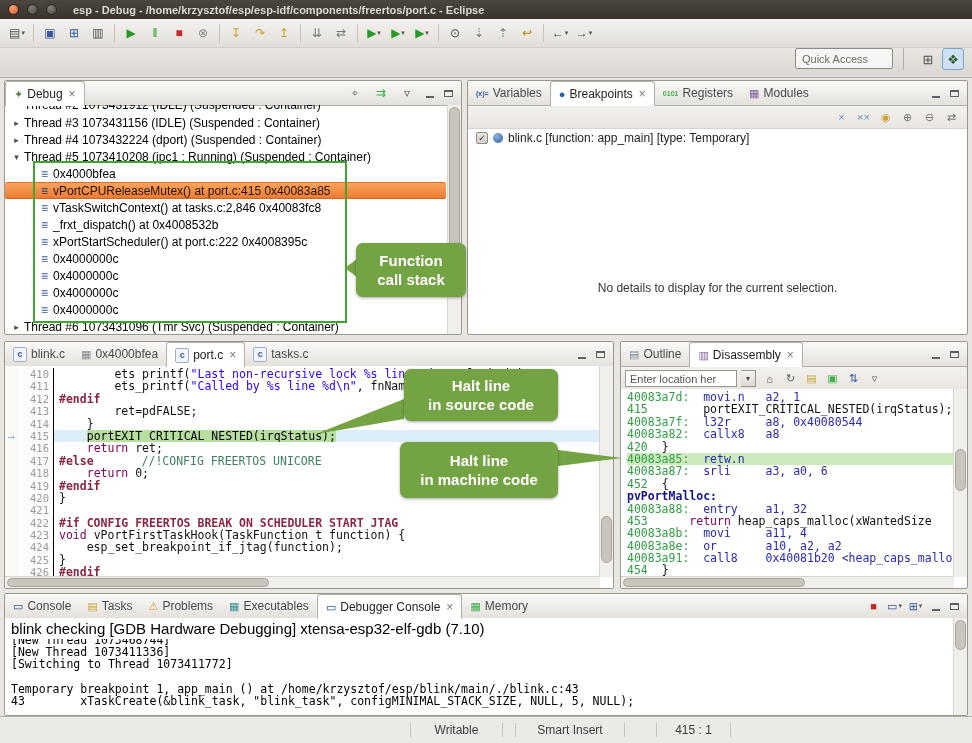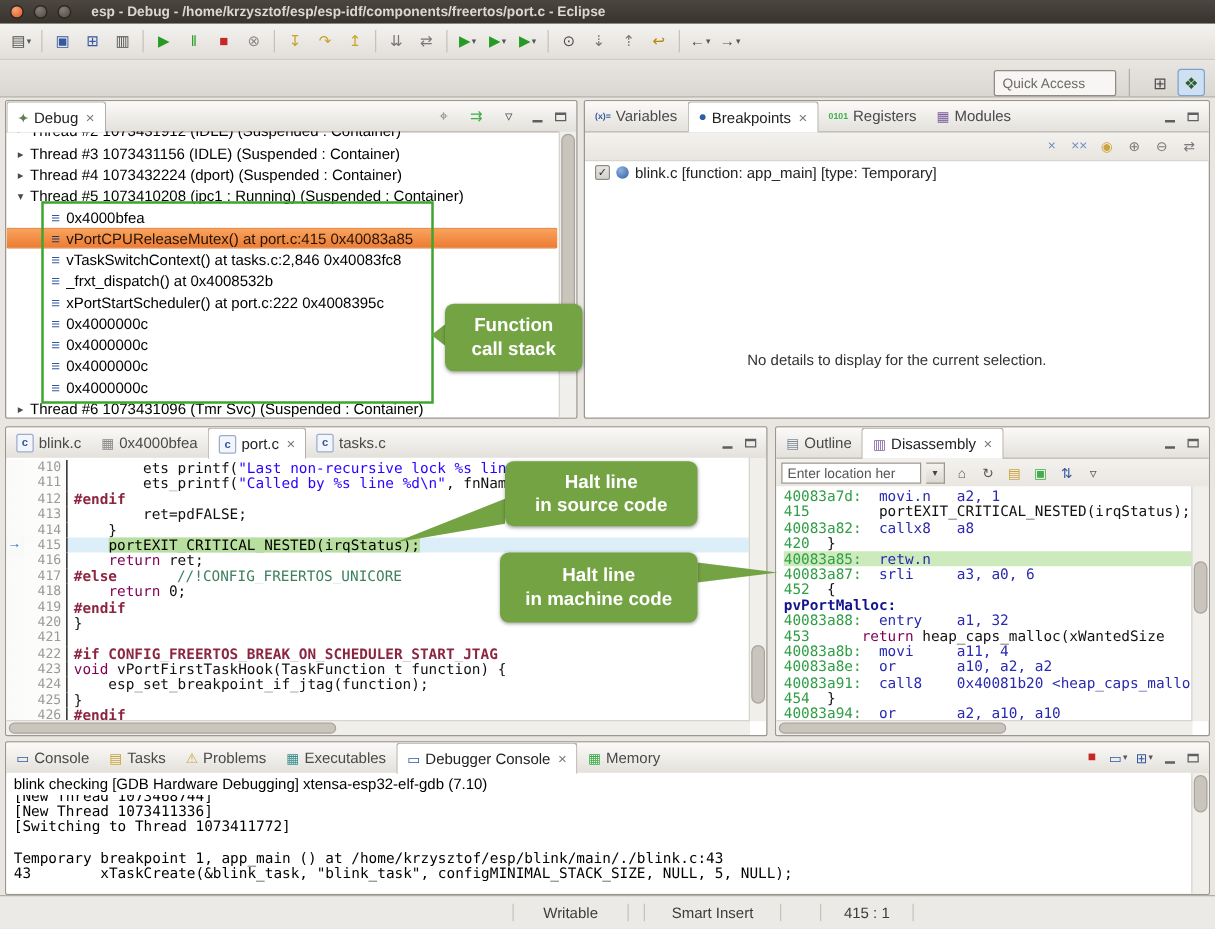--- a/index.html
+++ b/index.html
@@ -18,21 +18,21 @@
   
   .toolbar1{position:absolute;left:0;top:19px;width:100%;height:29px;box-sizing:border-box;
     background:linear-gradient(#f4f2ef,#e2dfda);border-bottom:1px solid #cfccc6;
     display:flex;align-items:center;padding-left:5px;}
   .tbtn{width:24px;height:22px;display:inline-flex;align-items:center;justify-content:center;
     font-size:12px;border-radius:3px;position:relative;}
   .tbtn .caret{font-size:7px;color:#555;margin-left:1px;}
   .tsep{width:1px;height:18px;background:#c6c2bb;margin:0 4px;display:inline-block;}
   .toolbar2{position:absolute;left:0;top:48px;width:100%;height:30px;box-sizing:border-box;
     background:linear-gradient(#e9e6e2,#dad6d0);border-bottom:1px solid #b3afa8;
-    display:flex;align-items:flex-end;justify-content:flex-end;padding-right:8px;}
+    display:flex;align-items:flex-start;justify-content:flex-end;padding-right:8px;}
   .quick-access{width:90px;height:19px;border:1px solid #8f8b85;background:#f7f6f4;color:#6f6b64;
     font-size:11px;display:flex;align-items:center;padding-left:6px;border-radius:2px;}
   .persp-sep{width:1px;height:22px;background:#b3afa8;margin:0 10px;}
   .persp-icon{width:22px;height:22px;display:flex;align-items:center;justify-content:center;
     font-size:13px;color:#4e4e4e;border-radius:3px;margin-left:3px;box-sizing:border-box;}
   .persp-icon.active{background:#cfe0f2;border:1px solid #7ba3d0;color:#2d5e2d;}
 
   
   .panel{position:absolute;background:#fff;border:1px solid #9b978f;border-radius:2px;
     box-sizing:border-box;overflow:hidden;}
@@ -114,21 +114,21 @@
   .dis-body{position:absolute;top:47px;left:0;right:13px;bottom:11px;overflow:hidden;background:#fff;padding:2px 0 0 6px;}
   .dline{height:12.4px;font-family:"DejaVu Sans Mono",monospace;font-size:11.5px;white-space:pre;
     line-height:12.4px;display:flex;}
   .dline.hl{background:#cdeabc;}
   .daddr,.dnum{color:#2f9e44;}
   .dinst{color:#2a2ab0;}
   .dlabel{color:#14148c;font-weight:bold;}
 
   
   .con-body{position:absolute;top:24px;left:0;right:13px;bottom:0;background:#fff;overflow:hidden;padding-left:6px;}
-  .con-title{font-size:12px;color:#000;padding:2px 0 2px 0;}
+  .con-title{font-size:15px;color:#000;padding:2px 0 2px 0;}
   .conline{font-family:"DejaVu Sans Mono",monospace;font-size:11.5px;height:12.3px;line-height:12.3px;white-space:pre;}
   .conline.clip{height:7px;overflow:hidden;}
   .conline.clip>span{display:block;margin-top:-5px;}
   .contab-icons .tbtn{width:19px;height:18px;font-size:11px;}
 
   
   .statusbar{position:absolute;left:0;top:716px;width:100%;height:27px;background:#eceae6;
     border-top:1px solid #b3afa8;box-sizing:border-box;font-size:12px;color:#3c3c3c;}
   .sb-cell{position:absolute;top:6px;text-align:center;border-left:1px solid #c6c2bc;border-right:1px solid #c6c2bc;
     padding:0 4px;box-sizing:border-box;}
@@ -467,20 +467,21 @@
         <span class="tbtn" style="color: rgb(85, 85, 85);">↻</span>
         <span class="tbtn" style="color: rgb(202, 165, 61);">▤</span>
         <span class="tbtn" style="color: rgb(63, 174, 73);">▣</span>
         <span class="tbtn" style="color: rgb(53, 88, 158);">⇅</span>
         <span class="tbtn" style="color: rgb(85, 85, 85);">▿</span>
       </div>
   </div>
   <div class="dis-body" id="dis-lines">
       <div class="dline"><span class="daddr">40083a7d:</span><span class="dinst">  movi.n   a2, 1</span></div>
       <div class="dline"><span class="dnum">415</span><span class="tk-p">        portEXIT_CRITICAL_NESTED(irqStatus);</span></div>
+      <div class="dline"><span class="daddr">40083a7f:</span><span class="dinst">  l32r     a8, 0x40080544</span></div>
       <div class="dline"><span class="daddr">40083a82:</span><span class="dinst">  callx8   a8</span></div>
       <div class="dline"><span class="dnum">420</span><span class="tk-p">  }</span></div>
       <div class="dline hl"><span class="daddr">40083a85:</span><span class="dinst">  retw.n</span></div>
       <div class="dline"><span class="daddr">40083a87:</span><span class="dinst">  srli     a3, a0, 6</span></div>
       <div class="dline"><span class="dnum">452</span><span class="tk-p">  {</span></div>
       <div class="dline"><span class="dlabel">pvPortMalloc:</span></div>
       <div class="dline"><span class="daddr">40083a88:</span><span class="dinst">  entry    a1, 32</span></div>
       <div class="dline"><span class="dnum">453</span><span class="tk-p">      </span><span class="tk-k">return</span><span class="tk-p"> heap_caps_malloc(xWantedSize</span></div>
       <div class="dline"><span class="daddr">40083a8b:</span><span class="dinst">  movi     a11, 4</span></div>
       <div class="dline"><span class="daddr">40083a8e:</span><span class="dinst">  or       a10, a2, a2</span></div>

